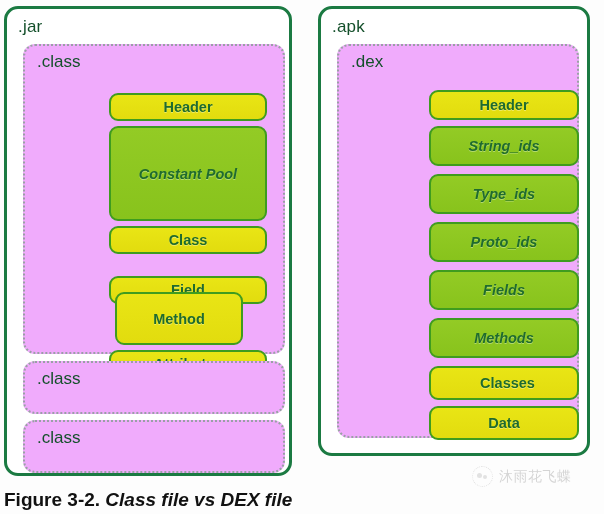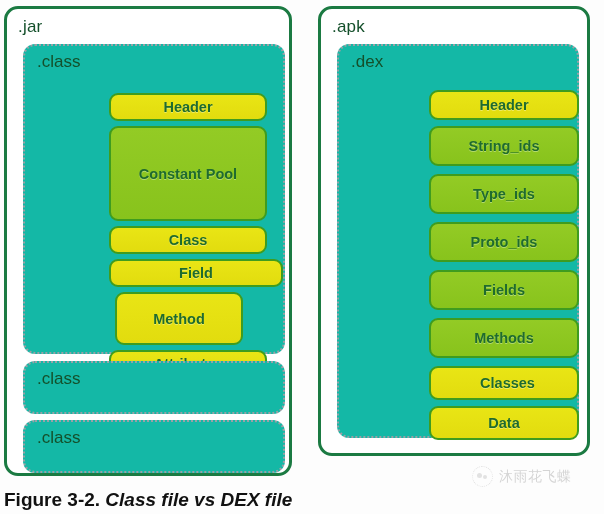--- a/index.html
+++ b/index.html
@@ -36,21 +36,21 @@
   }
   #jar-panel  > .panel-label { left: 11px; top: 8px;  }
   #apk-panel  > .panel-label { left: 11px; top: 8px;  }
 
   
   .dotted {
     position: absolute;
     border: 2px dotted #9aa0a6;
     border-radius: 12px;
     box-sizing: border-box;
-    background: #14b8a6;
+    background: #f0abfc;
   }
   .dotted > .sub-label {
     position: absolute;
     left: 12px;
     top: 6px;
     color: #14502b;
     font-size: 17px;
     white-space: nowrap;
   }
 
@@ -71,20 +71,21 @@
     color: #1f6b2e;
     font-size: 14.5px;
     font-weight: bold;
     text-shadow: 0 1px 0 rgba(255,255,255,.35);
   }
   .sec.yellow {
     background: linear-gradient(180deg, #e9e515 0%, #e2dc0e 100%);
   }
   .sec.green {
     background: linear-gradient(180deg, #93cb25 0%, #88c31c 100%);
+    font-style: italic;
   }
 
   
   #caption {
     position: absolute;
     left: 4px;
     top: 489px;
     font-size: 19px;
     color: #111111;
     white-space: nowrap;
@@ -134,21 +135,21 @@
     <div class="sub-label">.class</div>
     <div class="sec yellow" style="left: 84px; top: 47px; width: 158px; height: 28px;">
         <span>Header</span>
       </div>
     <div class="sec green" style="left: 84px; top: 80px; width: 158px; height: 95px;">
         <span>Constant Pool</span>
       </div>
     <div class="sec yellow" style="left: 84px; top: 180px; width: 158px; height: 28px;">
         <span>Class</span>
       </div>
-    <div class="sec yellow" style="left: 84px; top: 213px; width: 174px; height: 28px;">
+    <div class="sec yellow" style="left: 84px; top: 230px; width: 158px; height: 28px;">
         <span>Field</span>
       </div>
     <div class="sec yellow" style="left: 90px; top: 246px; width: 128px; height: 53px;">
         <span>Method</span>
       </div>
     <div class="sec yellow" style="left: 84px; top: 304px; width: 158px; height: 28px;">
         <span>Attributes</span>
       </div>
   </div>
 

